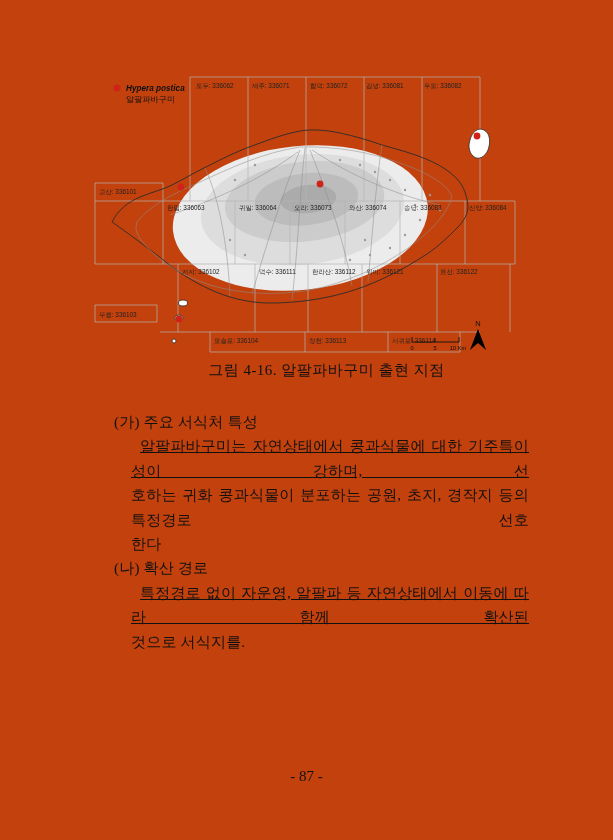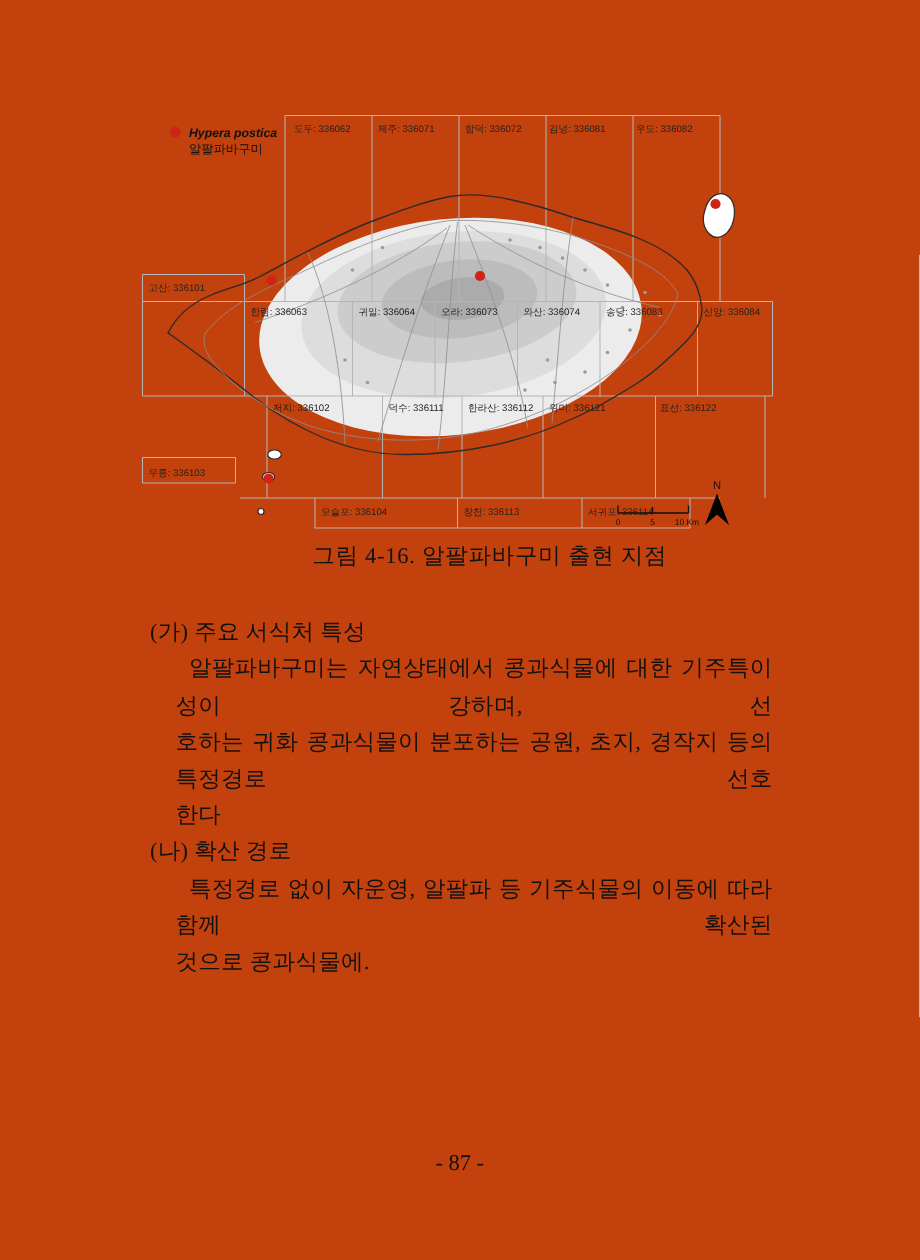--- a/index.html
+++ b/index.html
@@ -23,26 +23,26 @@
   .grid line{stroke:#b5b5b5;stroke-width:0.7;}
   .coast{fill:#ffffff;fill-opacity:0;stroke:#2b2b2b;stroke-width:0.9;}
   .islet{fill:#ffffff;stroke:#2b2b2b;stroke-width:0.8;}
   .road{fill:none;stroke:#8f8f8f;stroke-width:0.55;}
   .oreum{fill:#9a9a9a;}
   .caption{
     position:absolute;left:0;top:361px;width:613px;
     text-align:center;font-size:15px;letter-spacing:0.5px;padding-left:20px;
   }
   .body-text{
-    position:absolute;left:100px;top:410px;width:415px;
+    position:absolute;left:114px;top:410px;width:415px;
     font-size:15px;line-height:24.4px;letter-spacing:0.2px;
   }
   .sec-heading{white-space:nowrap;}
   .para-line{margin-left:17px;}
-  .first-line{text-indent:9px;}
+  .first-line{text-indent:9px;text-decoration:underline;}
   .just{text-align:justify;text-align-last:justify;}
   .footer{
     position:absolute;left:0;top:768px;width:613px;
     text-align:center;font-size:15px;
   }
 </style>
 </head>
 <body>
 
 <div class="page">
@@ -206,18 +206,18 @@
   </svg>
 
   <div class="caption">그림 4-16. 알팔파바구미 출현 지점</div>
 
   <div class="body-text">
     <div class="sec-heading">(가) 주요 서식처 특성</div>
     <div class="para-line first-line just">알팔파바구미는 자연상태에서 콩과식물에 대한 기주특이성이 강하며, 선</div>
     <div class="para-line just">호하는 귀화 콩과식물이 분포하는 공원, 초지, 경작지 등의 특정경로 선호</div>
     <div class="para-line">한다</div>
     <div class="sec-heading">(나) 확산 경로</div>
-    <div class="para-line first-line just">특정경로 없이 자운영, 알팔파 등 기주식물의 이동에 따라 함께 확산된</div>
-    <div class="para-line">것으로 콩과식물에.</div>
+    <div class="para-line first-line just">특정경로 없이 자운영, 알팔파 등 자연상태에서 이동에 따라 함께 확산된</div>
+    <div class="para-line">것으로 서식지를.</div>
   </div>
 
   <div class="footer">- 87 -</div>
 </div>
 
 </body></html>

